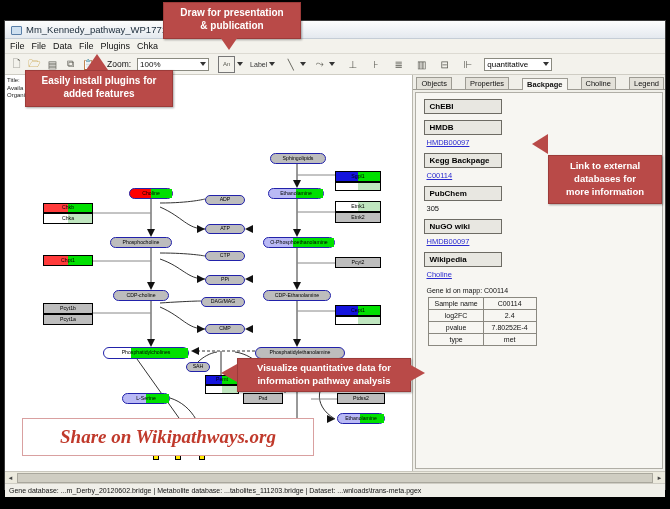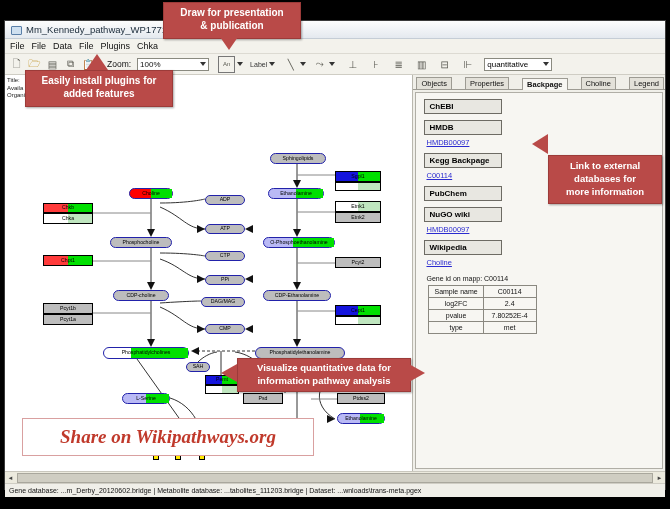--- a/index.html
+++ b/index.html
@@ -366,20 +366,21 @@
       <div class="rp-content">
         <div class="dbbox">ChEBI</div>
 
         <div class="dbbox">HMDB</div>
         <div class="dblink">HMDB00097</div>
 
         <div class="dbbox">Kegg Backpage</div>
         <div class="dblink">C00114</div>
 
         <div class="dbbox">PubChem</div>
+        <div class="dbplain">305</div>
 
         <div class="dbbox">NuGO wiki</div>
         <div class="dblink">HMDB00097</div>
 
         <div class="dbbox">Wikipedia</div>
         <div class="dblink">Choline</div>
 
         <div class="geneid">Gene id on mapp: C00114</div>
         <table class="exp">
           <tbody>

